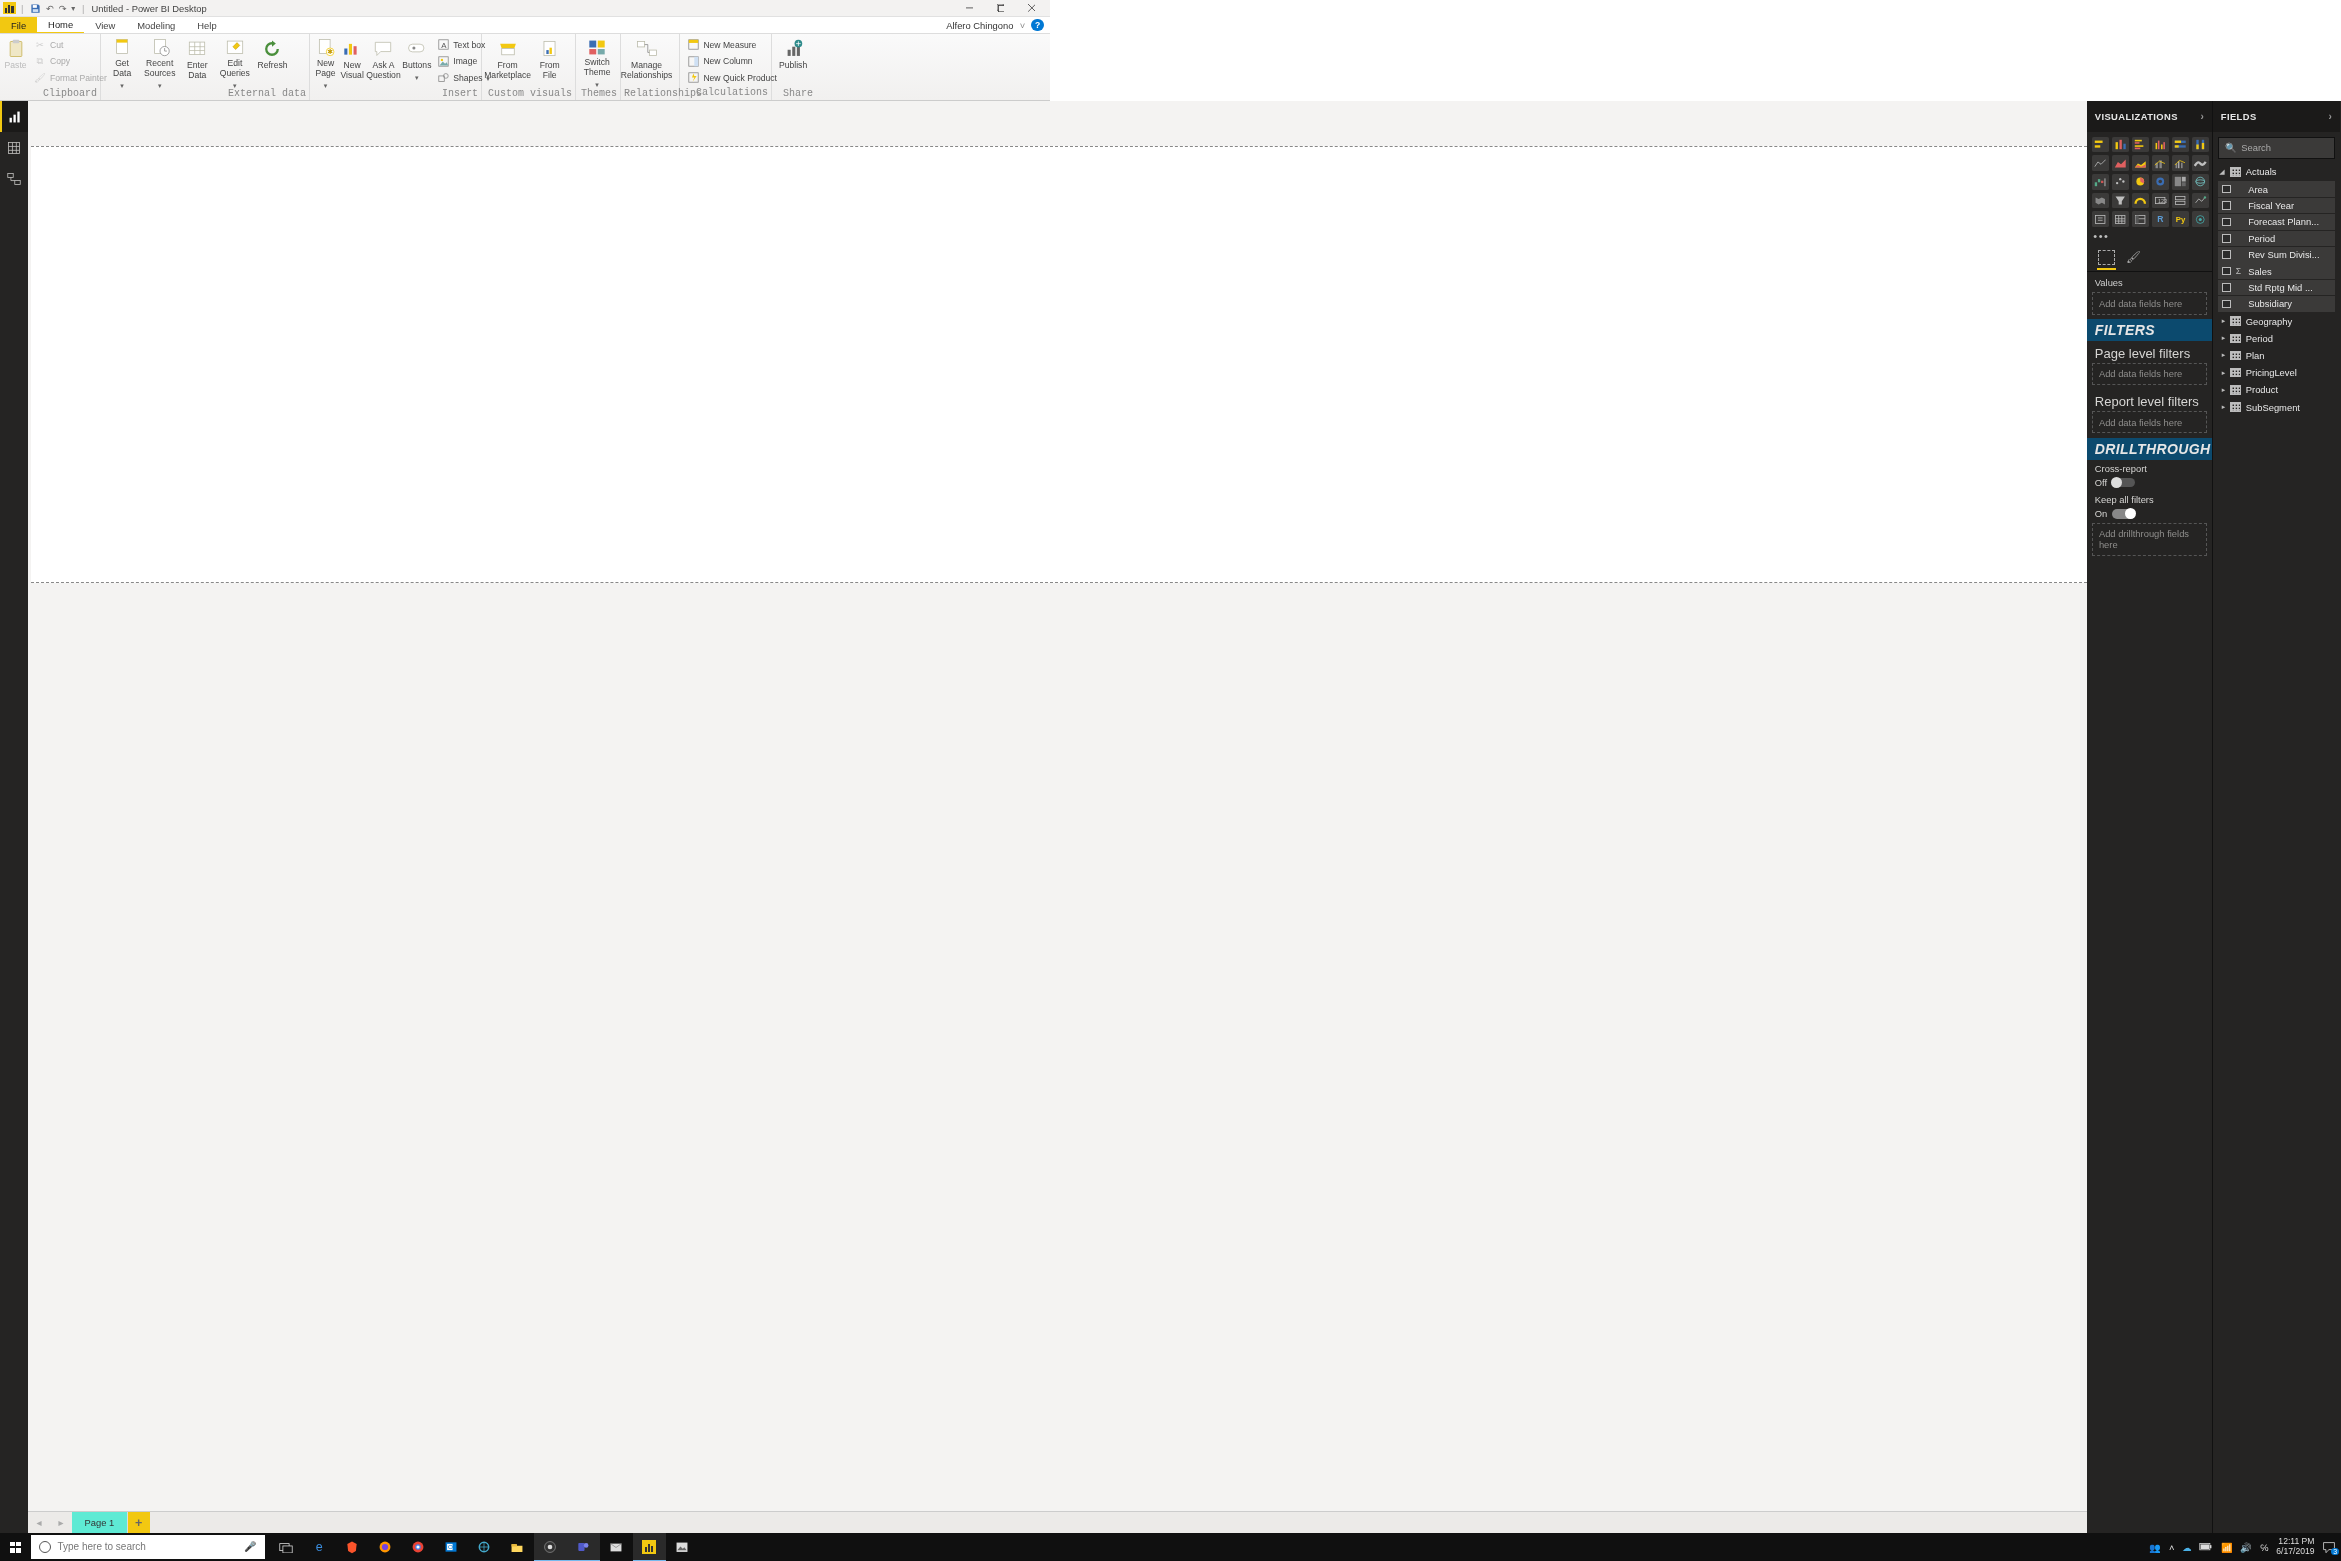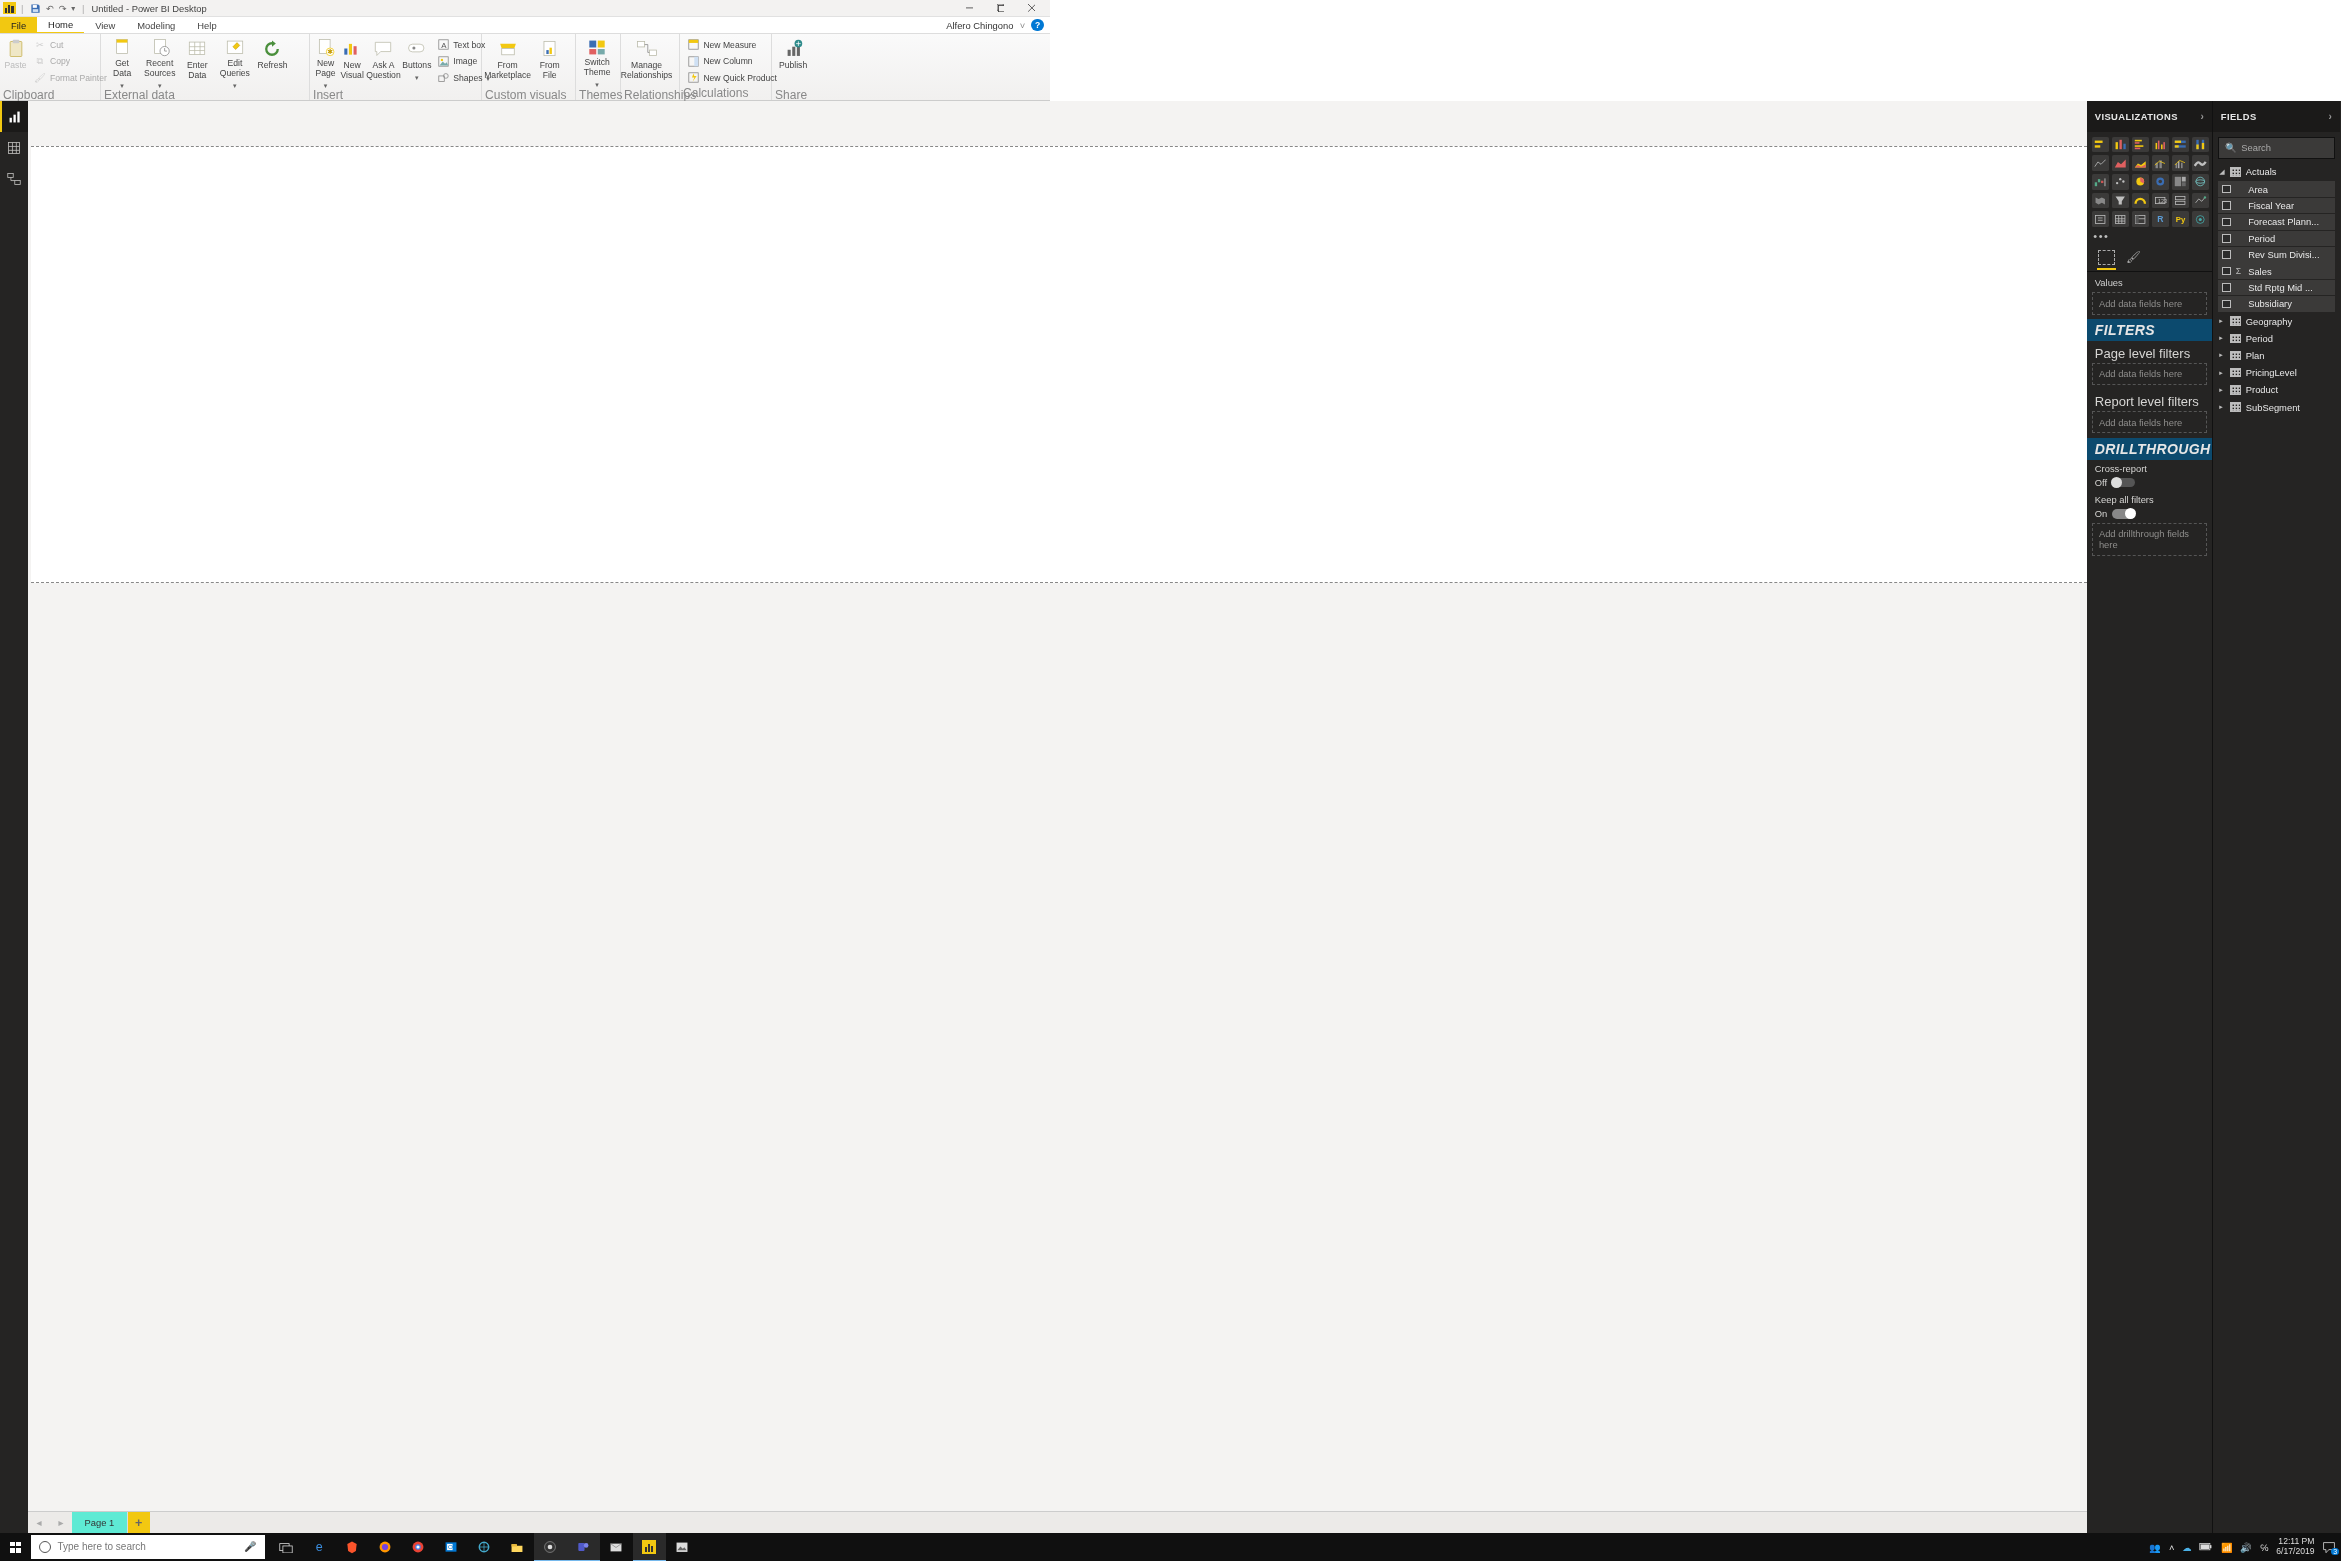--- a/index.html
+++ b/index.html
@@ -24,21 +24,21 @@
   .menutabs .tab.active { background:#fff; border-bottom:1.6px solid #f2c811; color:#222; }
   .menutabs .right { margin-left:auto; display:flex; align-items:center; gap:6.2px; padding-right:6.2px; }
   .menutabs .user { font-size:9.4px; color:#333; }
   .menutabs .caret { color:#888; }
   .menutabs .help { width:12.5px; height:12.5px; border-radius:50%; background:#0078d4; color:#fff; font-size:8.6px; display:flex; align-items:center; justify-content:center; font-weight:bold;}
 
   
   .ribbon { height: 67px; background: linear-gradient(#fafafa,#f1f0ef); border-bottom:0.8px solid #ccc; display:flex; }
   .group { border-right:0.8px solid #ddd; display:flex; flex-direction:column; padding:1.6px 3.1px 0 3.1px; }
   .group-body { flex:1; display:flex; align-items:flex-start; gap:1.6px; }
-  .group-label { text-align:left; font-size:12px; color:#888; padding: 0.8px 0 1.6px 0; }
+  .group-label { text-align:right; font-size:10px; color:#888; padding: 0.8px 0 1.6px 0; font-family: Liberation Mono, monospace; }
 
   .rbtn-big { width:36px; height:52px; display:flex; flex-direction:column; align-items:center; justify-content:flex-start; gap:1.6px; padding-top:2.3px; font-size:8.6px; color:#444; text-align:center; line-height:1.15; }
   .rbtn-big.wide { width:45px; }
   .rbtn-big .icon { width:25px; height:22px; display:flex; align-items:center; justify-content:center; }
   .rbtn-big .drop::after { content:" ▾"; font-size:7px; color:#666; }
 
   .mini-col { display:flex; flex-direction:column; gap:0.8px; padding-top:1.6px; }
   .rbtn-small { height:15.6px; display:flex; align-items:center; gap:3.9px; padding:0 3.9px; font-size:8.6px; color:#444; white-space:nowrap; }
   .rbtn-small .sicon { width:12.5px; height:12.5px; display:flex; align-items:center; justify-content:center; font-size:9.4px; }
   .rbtn-small.disabled { color:#aaa; }
@@ -89,21 +89,21 @@
   .toggle.on .track { background:#888;}
 
   
   .search { margin:4.7px; height:22px; background:#3b3a39; border:0.8px solid #111; display:flex; align-items:center; gap:4.7px; padding:0 6.2px; color:#aaa; font-size:9.4px;}
   .table-group { padding:3.1px 6.2px; display:flex; align-items:center; gap:4.7px; font-size:9.4px; color:#e8e8e8;}
   .tri { font-size:7px; color:#bbb; width:6.2px; }
   .tblicon { width:11px; height:9.4px; background:linear-gradient(#999,#999); border:0.8px solid #bbb; background-image:linear-gradient(#bfbfbf 50%, transparent 50%), linear-gradient(90deg,#bfbfbf 50%, transparent 50%); background-size:100% 3.1px, 3.1px 100%; }
   .field-row { margin:0.8px 4.7px; padding:2.3px 4.7px; background:#3b3a39; display:flex; align-items:center; gap:4.7px; font-size:9.4px; color:#e8e8e8;}
   .field-row .cb { width:8.6px; height:8.6px; border:0.8px solid #bbb; background:#2b2b2b; }
   .field-row .sigma { font-size:8.6px; color:#bbb; width:7.8px; }
-  .table-collapsed { padding:3.1px 6.2px; display:flex; align-items:center; gap:4.7px; font-size:9.4px; color:#e8e8e8;}
+  .table-collapsed { padding:3.1px 6.2px; display:flex; align-items:center; gap:4.7px; font-size:9.4px; color:#e8e8e8;text-align:right;}
 
   
   .statusbar { position:absolute; left:0; right:0; bottom:14px; height:14px; background:#252423; color:#ddd; font-size:8.6px; display:flex; align-items:center; padding:0 6.2px;}
   
   .taskbar { position:absolute; left:0; right:0; bottom:0; height:28px; background:#101010; color:#ddd; display:flex; align-items:center;margin-top:24px;}
   .taskbar .start { width:31px; height:28px; display:flex; align-items:center; justify-content:center; }
   .taskbar .start .win { width:11px; height:11px; display:grid; grid-template-columns:1fr 1fr; grid-template-rows:1fr 1fr; gap:1.6px;}
   .taskbar .start .win span { background:#fff; }
   .taskbar .searchbox { width:234px; height:23.4px; background:#fff; color:#777; display:flex; align-items:center; gap:6.2px; padding:0 7.8px; font-size:10px; margin-right:4.7px;}
   .taskbar .searchbox .circ { width:12.5px; height:12.5px; border:1.6px solid #555; border-radius:50%;}

